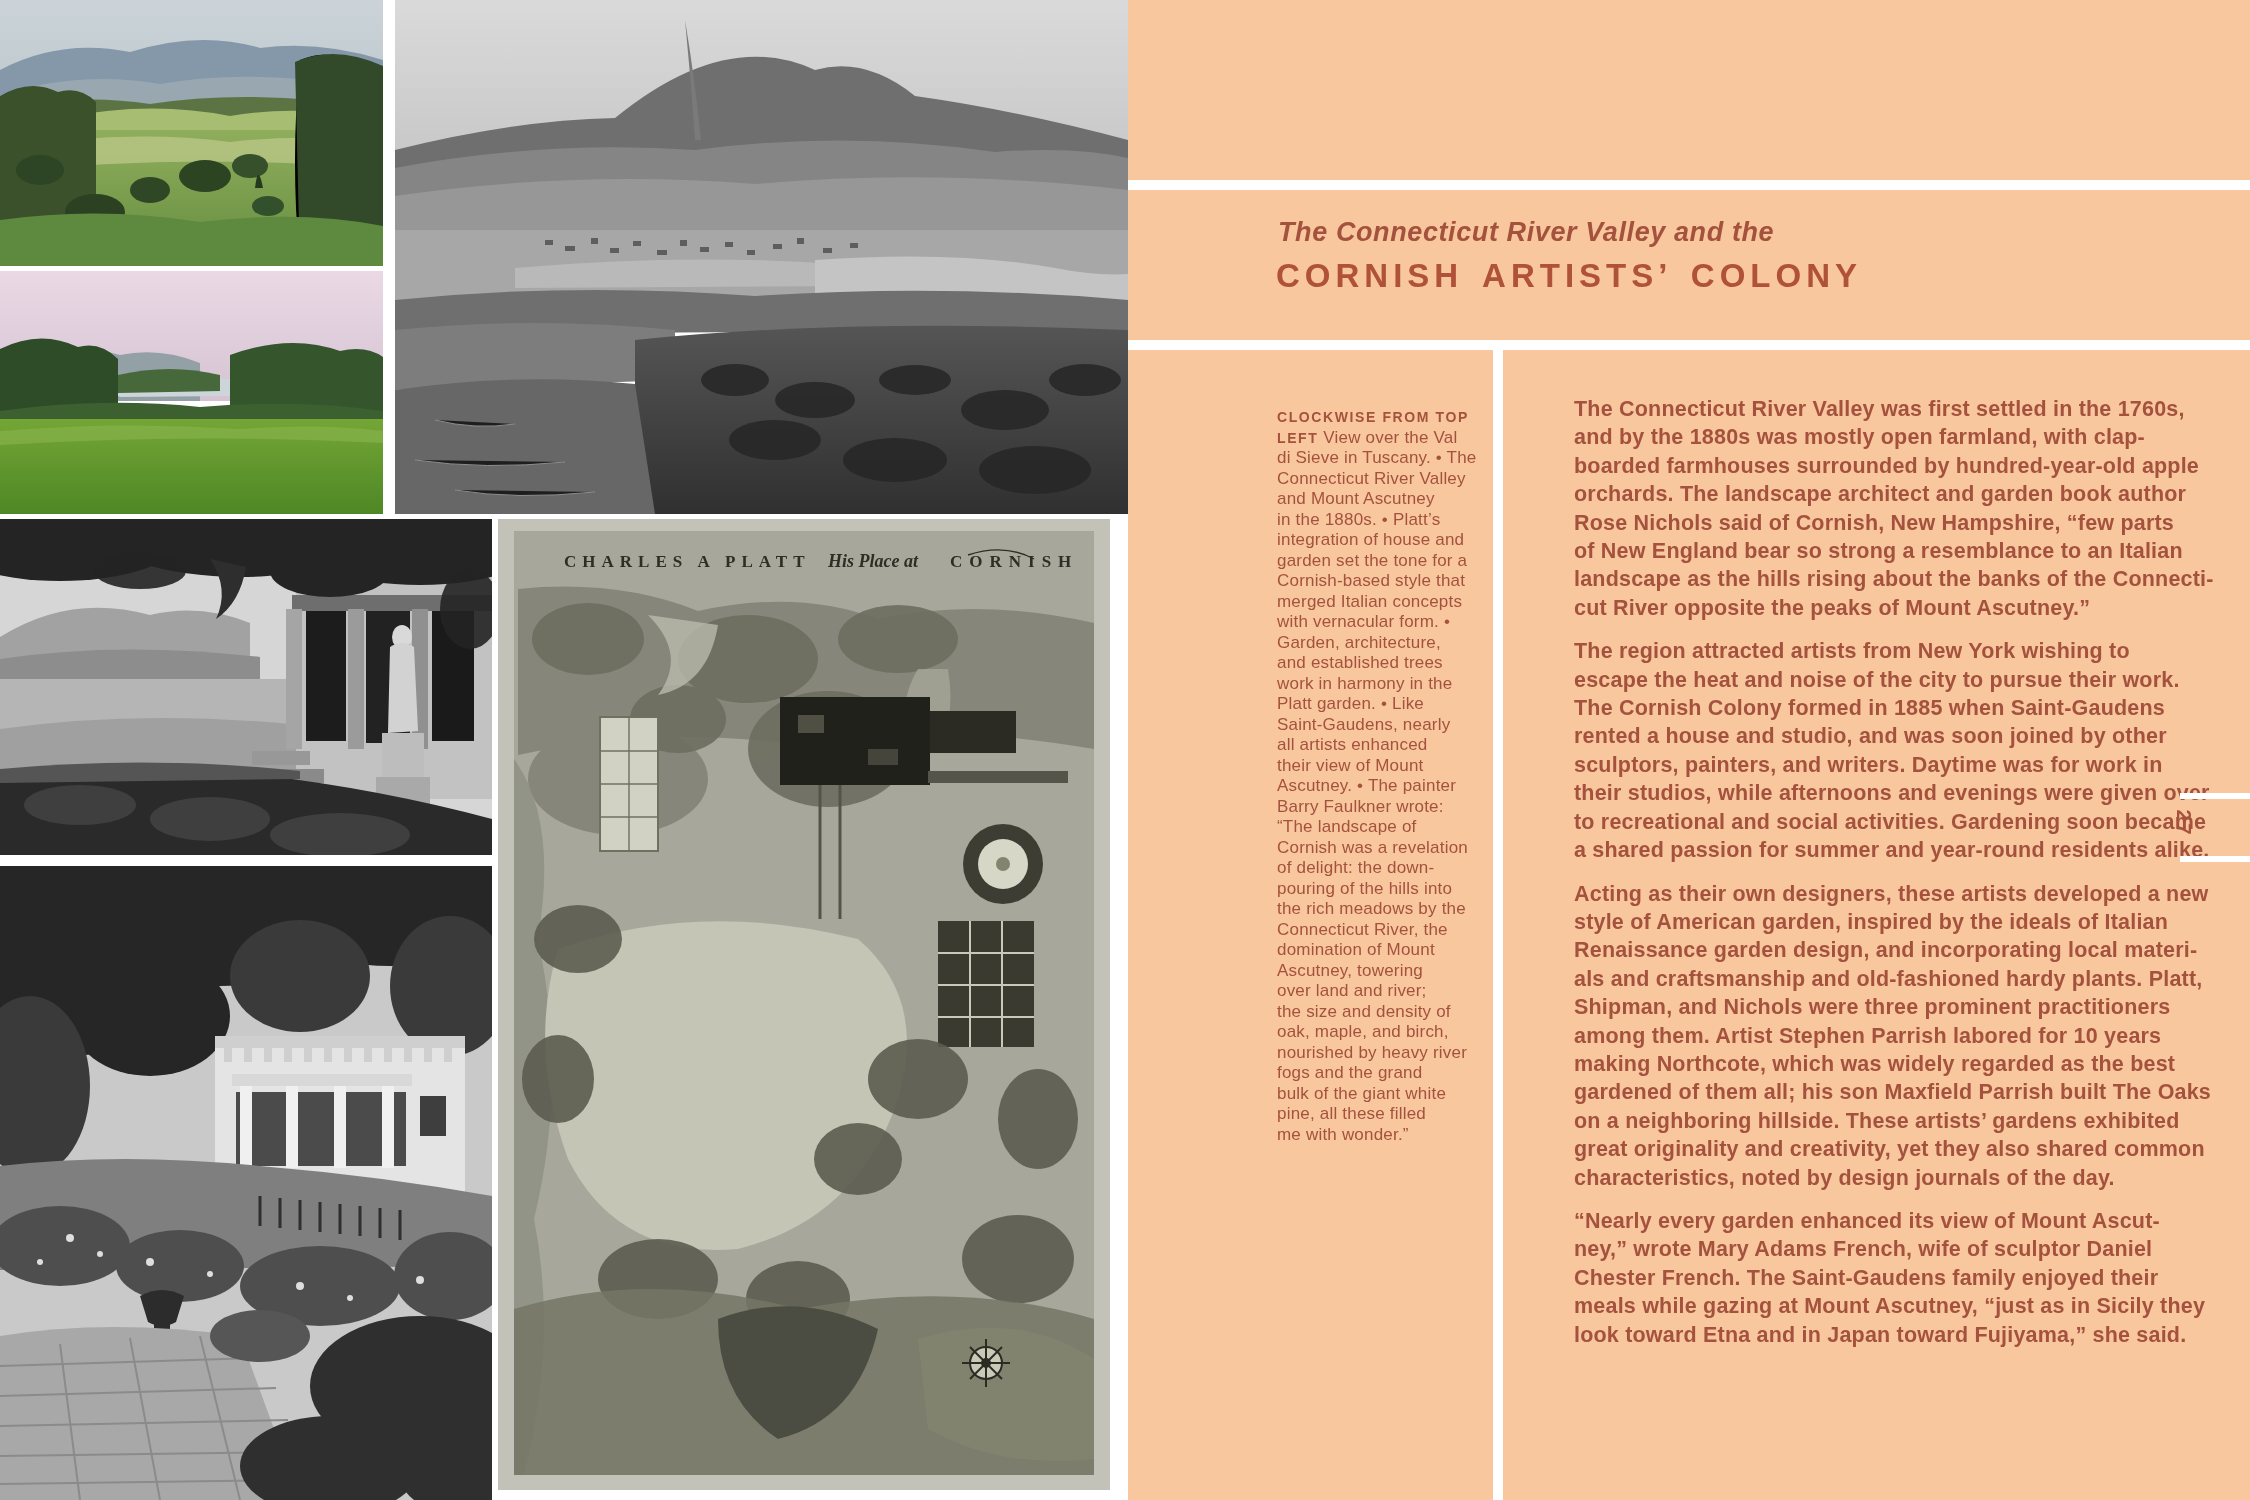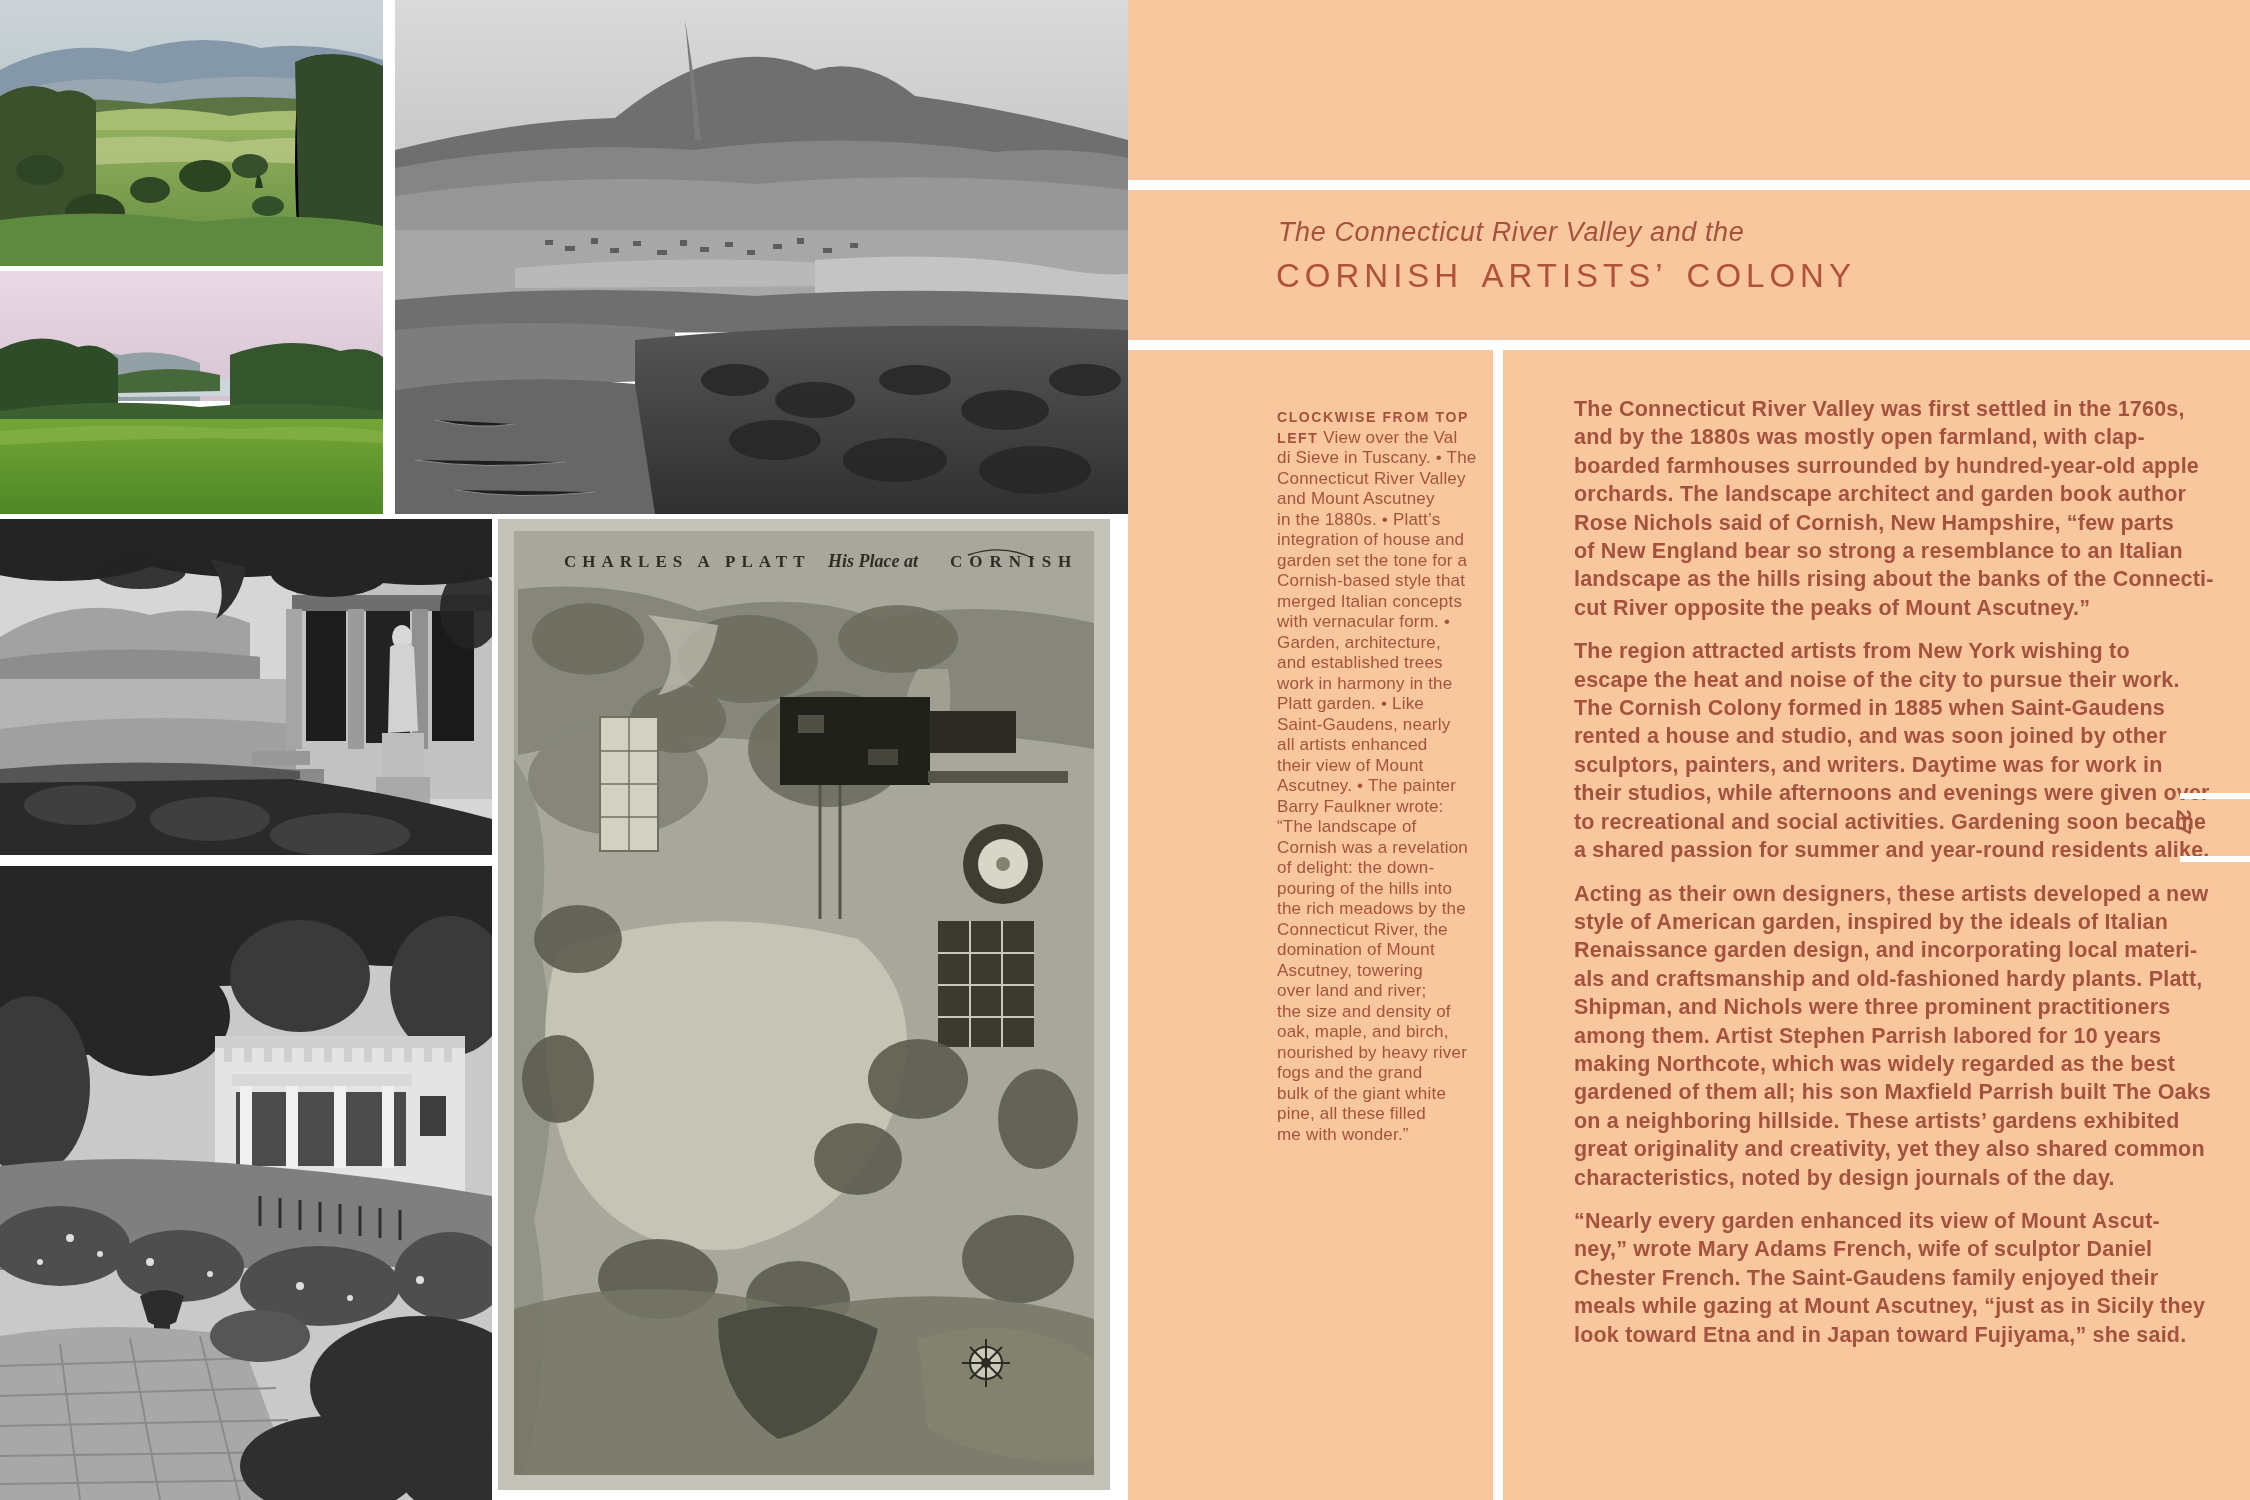--- a/index.html
+++ b/index.html
@@ -15,23 +15,23 @@
   #f-tuscany{left:0;top:0;width:383px;height:266px;}
   #f-river{left:0;top:271px;width:383px;height:243px;}
   #f-valley{left:395px;top:0;width:733px;height:514px;}
   #f-pergola{left:0;top:519px;width:492px;height:336px;}
   #f-house{left:0;top:866px;width:492px;height:634px;}
   #f-plan{left:498px;top:519px;width:612px;height:971px;}
 
   
   .band-top{position:absolute;left:1128px;top:0;width:1122px;height:180px;background:var(--peach);}
   .title-band{position:absolute;left:1128px;top:190px;width:1122px;height:150px;background:var(--peach);padding-left:150px;}
-  .kicker{margin-top:27px;font-size:27px;font-style:italic;font-weight:normal;
+  .kicker{margin-top:27px;font-size:27px;font-style:italic;font-weight:bold;
           letter-spacing:.6px;color:var(--ink);}
-  .title-band h1{margin:9px 0 0 -2px;font-size:33px;font-weight:normal;letter-spacing:5px;
+  .title-band h1{margin:9px 0 0 -2px;font-size:33px;font-weight:bold;letter-spacing:5px;
           word-spacing:6px;color:var(--title);}
   .caption-col{position:absolute;left:1128px;top:350px;width:365px;height:1150px;background:var(--peach);}
   .caption{margin:57px 0 0 149px;width:226px;font-size:17px;line-height:20.5px;
            color:var(--ink);white-space:pre-line;letter-spacing:.2px;}
   .caption .lead{font-weight:bold;font-size:14px;letter-spacing:1.6px;}
   .body-col{position:absolute;left:1503px;top:350px;width:747px;height:1150px;background:var(--peach);padding-left:44px;}
   .bodytext{margin:45px 0 0 27px;width:660px;}
   .bodytext p{margin:0 0 15px 0;font-size:21.5px;line-height:28.4px;font-weight:bold;
               color:var(--ink);white-space:pre-line;letter-spacing:.2px;}
   

